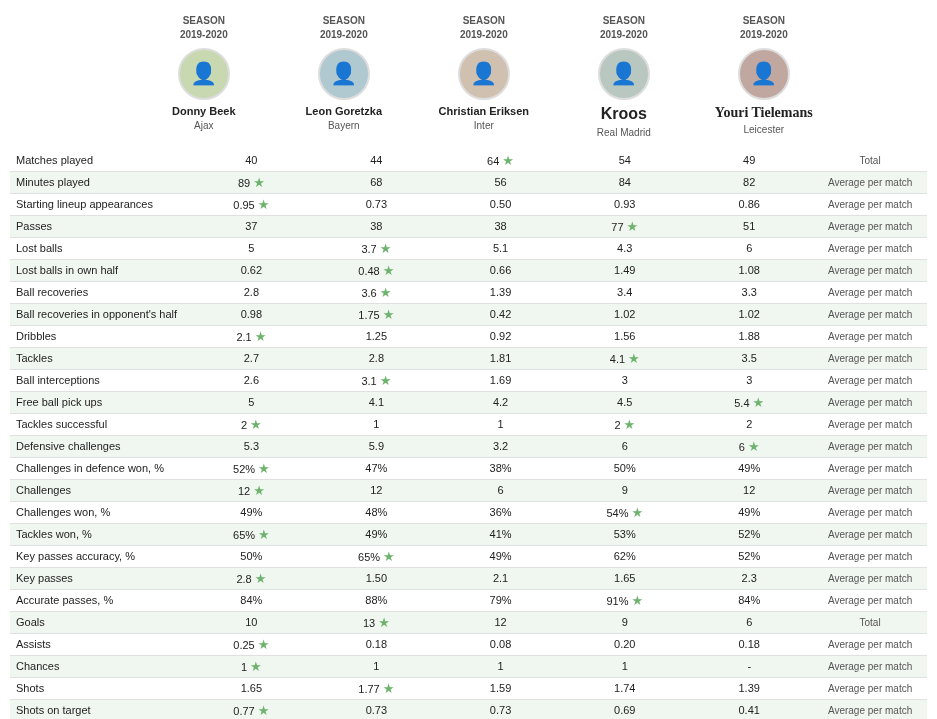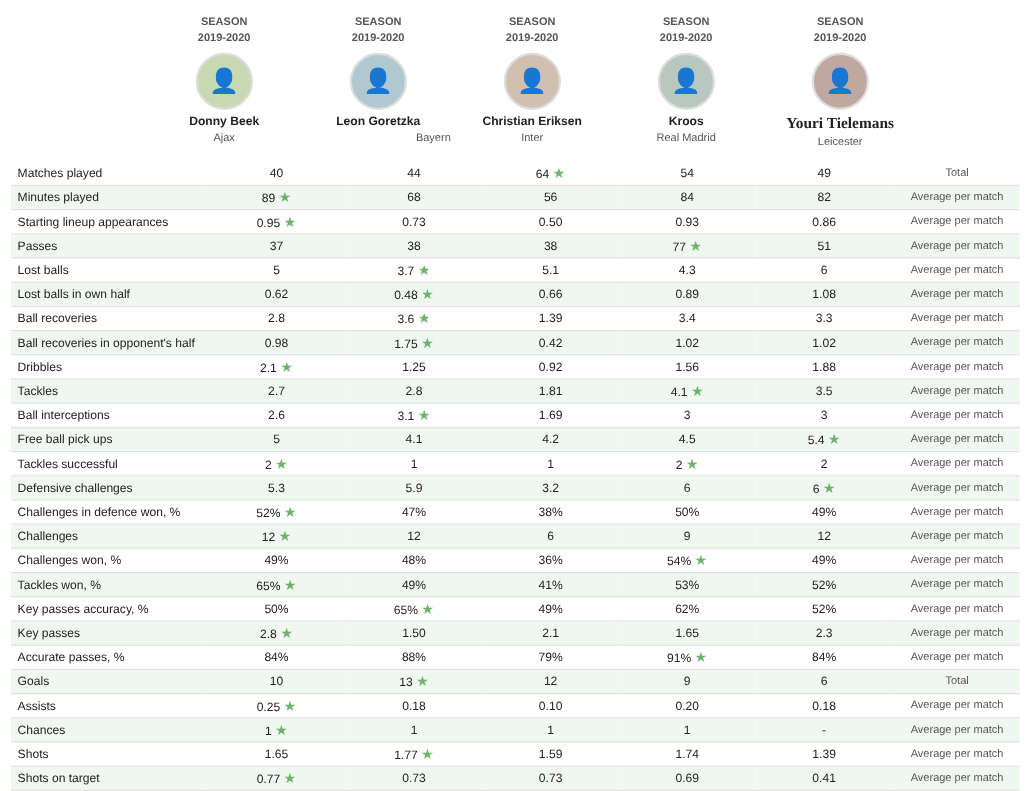--- a/index.html
+++ b/index.html
@@ -80,21 +80,21 @@
     <div style="font-size:10px; color:#555; font-weight:bold; line-height:1.4;">
       SEASON<br>2019-2020
     </div>
     <div style="
       width:52px; height:52px; border-radius:50%;
       background:#b0c8d0; margin:6px auto 4px;
       display:flex; align-items:center; justify-content:center;
       font-size:22px; border:2px solid #ddd;
     ">👤</div>
     <div style="font-weight:bold; font-size:11px; line-height:1.3;">Leon Goretzka</div>
-    <div style="font-size:10px; color:#555; margin-top:2px;text-align:right;">Bayern</div>
+    <div style="font-size:10px; color:#555; margin-top:2px;">Bayern</div>
   </div>
         <div style="width: 140px; text-align: center; padding: 4px;">
     <div style="font-size:10px; color:#555; font-weight:bold; line-height:1.4;">
       SEASON<br>2019-2020
     </div>
     <div style="
       width:52px; height:52px; border-radius:50%;
       background:#d0c0b0; margin:6px auto 4px;
       display:flex; align-items:center; justify-content:center;
       font-size:22px; border:2px solid #ddd;
@@ -105,21 +105,21 @@
         <div style="width: 140px; text-align: center; padding: 4px;">
     <div style="font-size:10px; color:#555; font-weight:bold; line-height:1.4;">
       SEASON<br>2019-2020
     </div>
     <div style="
       width:52px; height:52px; border-radius:50%;
       background:#b8c8c0; margin:6px auto 4px;
       display:flex; align-items:center; justify-content:center;
       font-size:22px; border:2px solid #ddd;
     ">👤</div>
-    <div style="font-weight:bold; font-size:11px; line-height:1.3;">Kroos</div>
+    <div style="font-weight:bold; font-size:16px; line-height:1.3;">Kroos</div>
     <div style="font-size:10px; color:#555; margin-top:2px;">Real Madrid</div>
   </div>
         <div style="width: 140px; text-align: center; padding: 4px;">
     <div style="font-size:10px; color:#555; font-weight:bold; line-height:1.4;">
       SEASON<br>2019-2020
     </div>
     <div style="
       width:52px; height:52px; border-radius:50%;
       background:#c0a8a0; margin:6px auto 4px;
       display:flex; align-items:center; justify-content:center;
@@ -178,21 +178,21 @@
           <td class="stat-val">5.1</td>
           <td class="stat-val">4.3</td>
           <td class="stat-val">6</td>
           <td class="right-label">Average per match</td>
         </tr>
         <tr>
           <td class="stat-name">Lost balls in own half</td>
           <td class="stat-val">0.62</td>
           <td class="stat-val">0.48<span class="star">★</span></td>
           <td class="stat-val">0.66</td>
-          <td class="stat-val">0.89</td>
+          <td class="stat-val">1.49</td>
           <td class="stat-val">1.08</td>
           <td class="right-label">Average per match</td>
         </tr>
         <tr>
           <td class="stat-name">Ball recoveries</td>
           <td class="stat-val">2.8</td>
           <td class="stat-val">3.6<span class="star">★</span></td>
           <td class="stat-val">1.39</td>
           <td class="stat-val">3.4</td>
           <td class="stat-val">3.3</td>
@@ -330,21 +330,21 @@
           <td class="stat-val">13<span class="star">★</span></td>
           <td class="stat-val">12</td>
           <td class="stat-val">9</td>
           <td class="stat-val">6</td>
           <td class="right-label">Total</td>
         </tr>
         <tr>
           <td class="stat-name">Assists</td>
           <td class="stat-val">0.25<span class="star">★</span></td>
           <td class="stat-val">0.18</td>
-          <td class="stat-val">0.10</td>
+          <td class="stat-val">0.08</td>
           <td class="stat-val">0.20</td>
           <td class="stat-val">0.18</td>
           <td class="right-label">Average per match</td>
         </tr>
         <tr>
           <td class="stat-name">Chances</td>
           <td class="stat-val">1<span class="star">★</span></td>
           <td class="stat-val">1</td>
           <td class="stat-val">1</td>
           <td class="stat-val">1</td>

